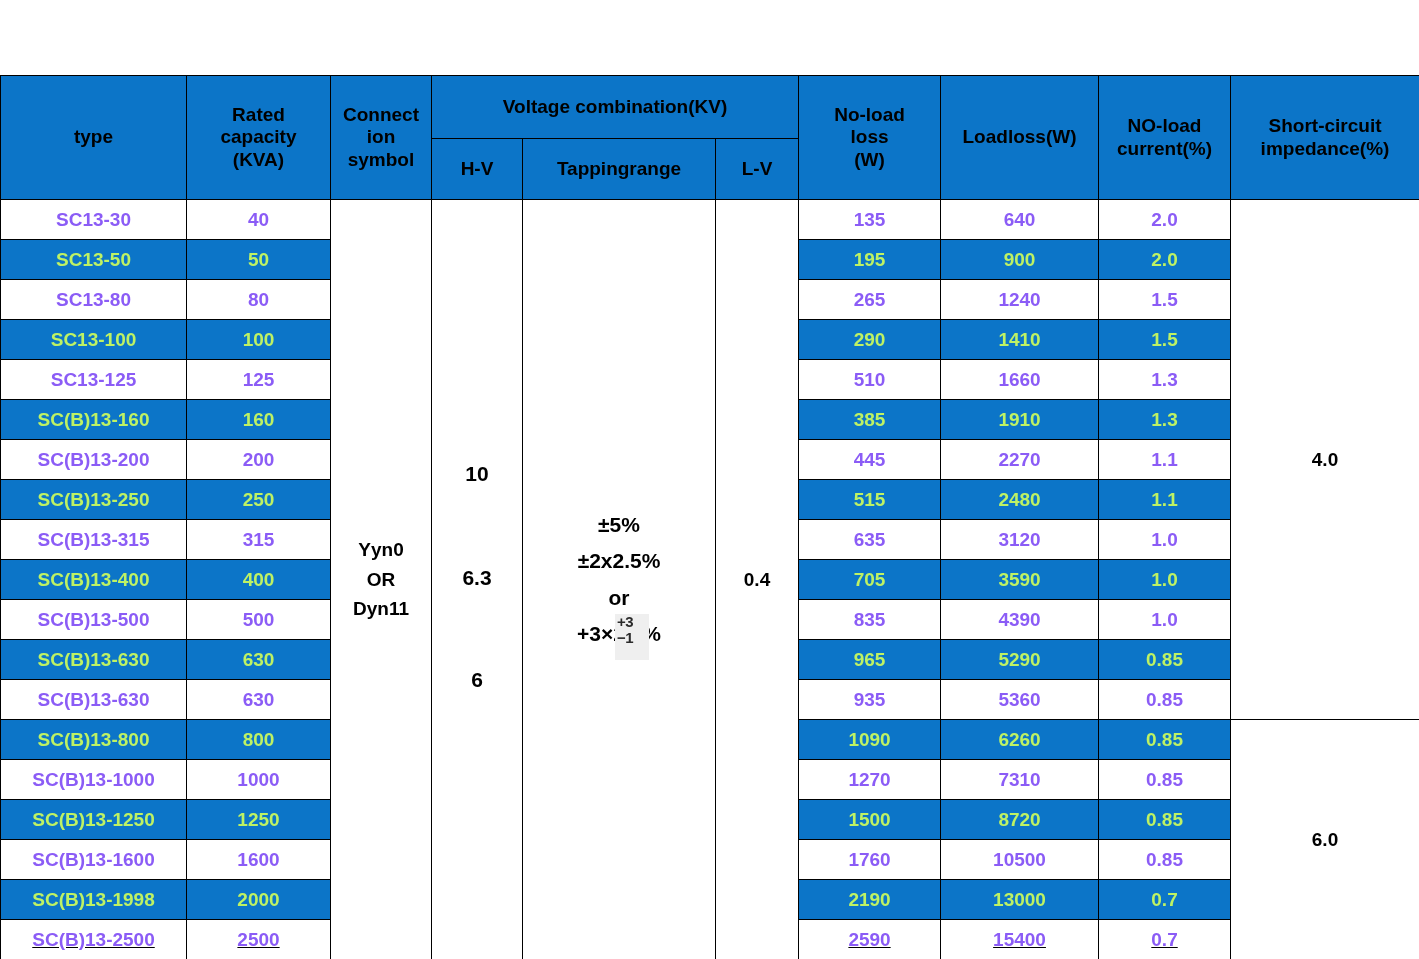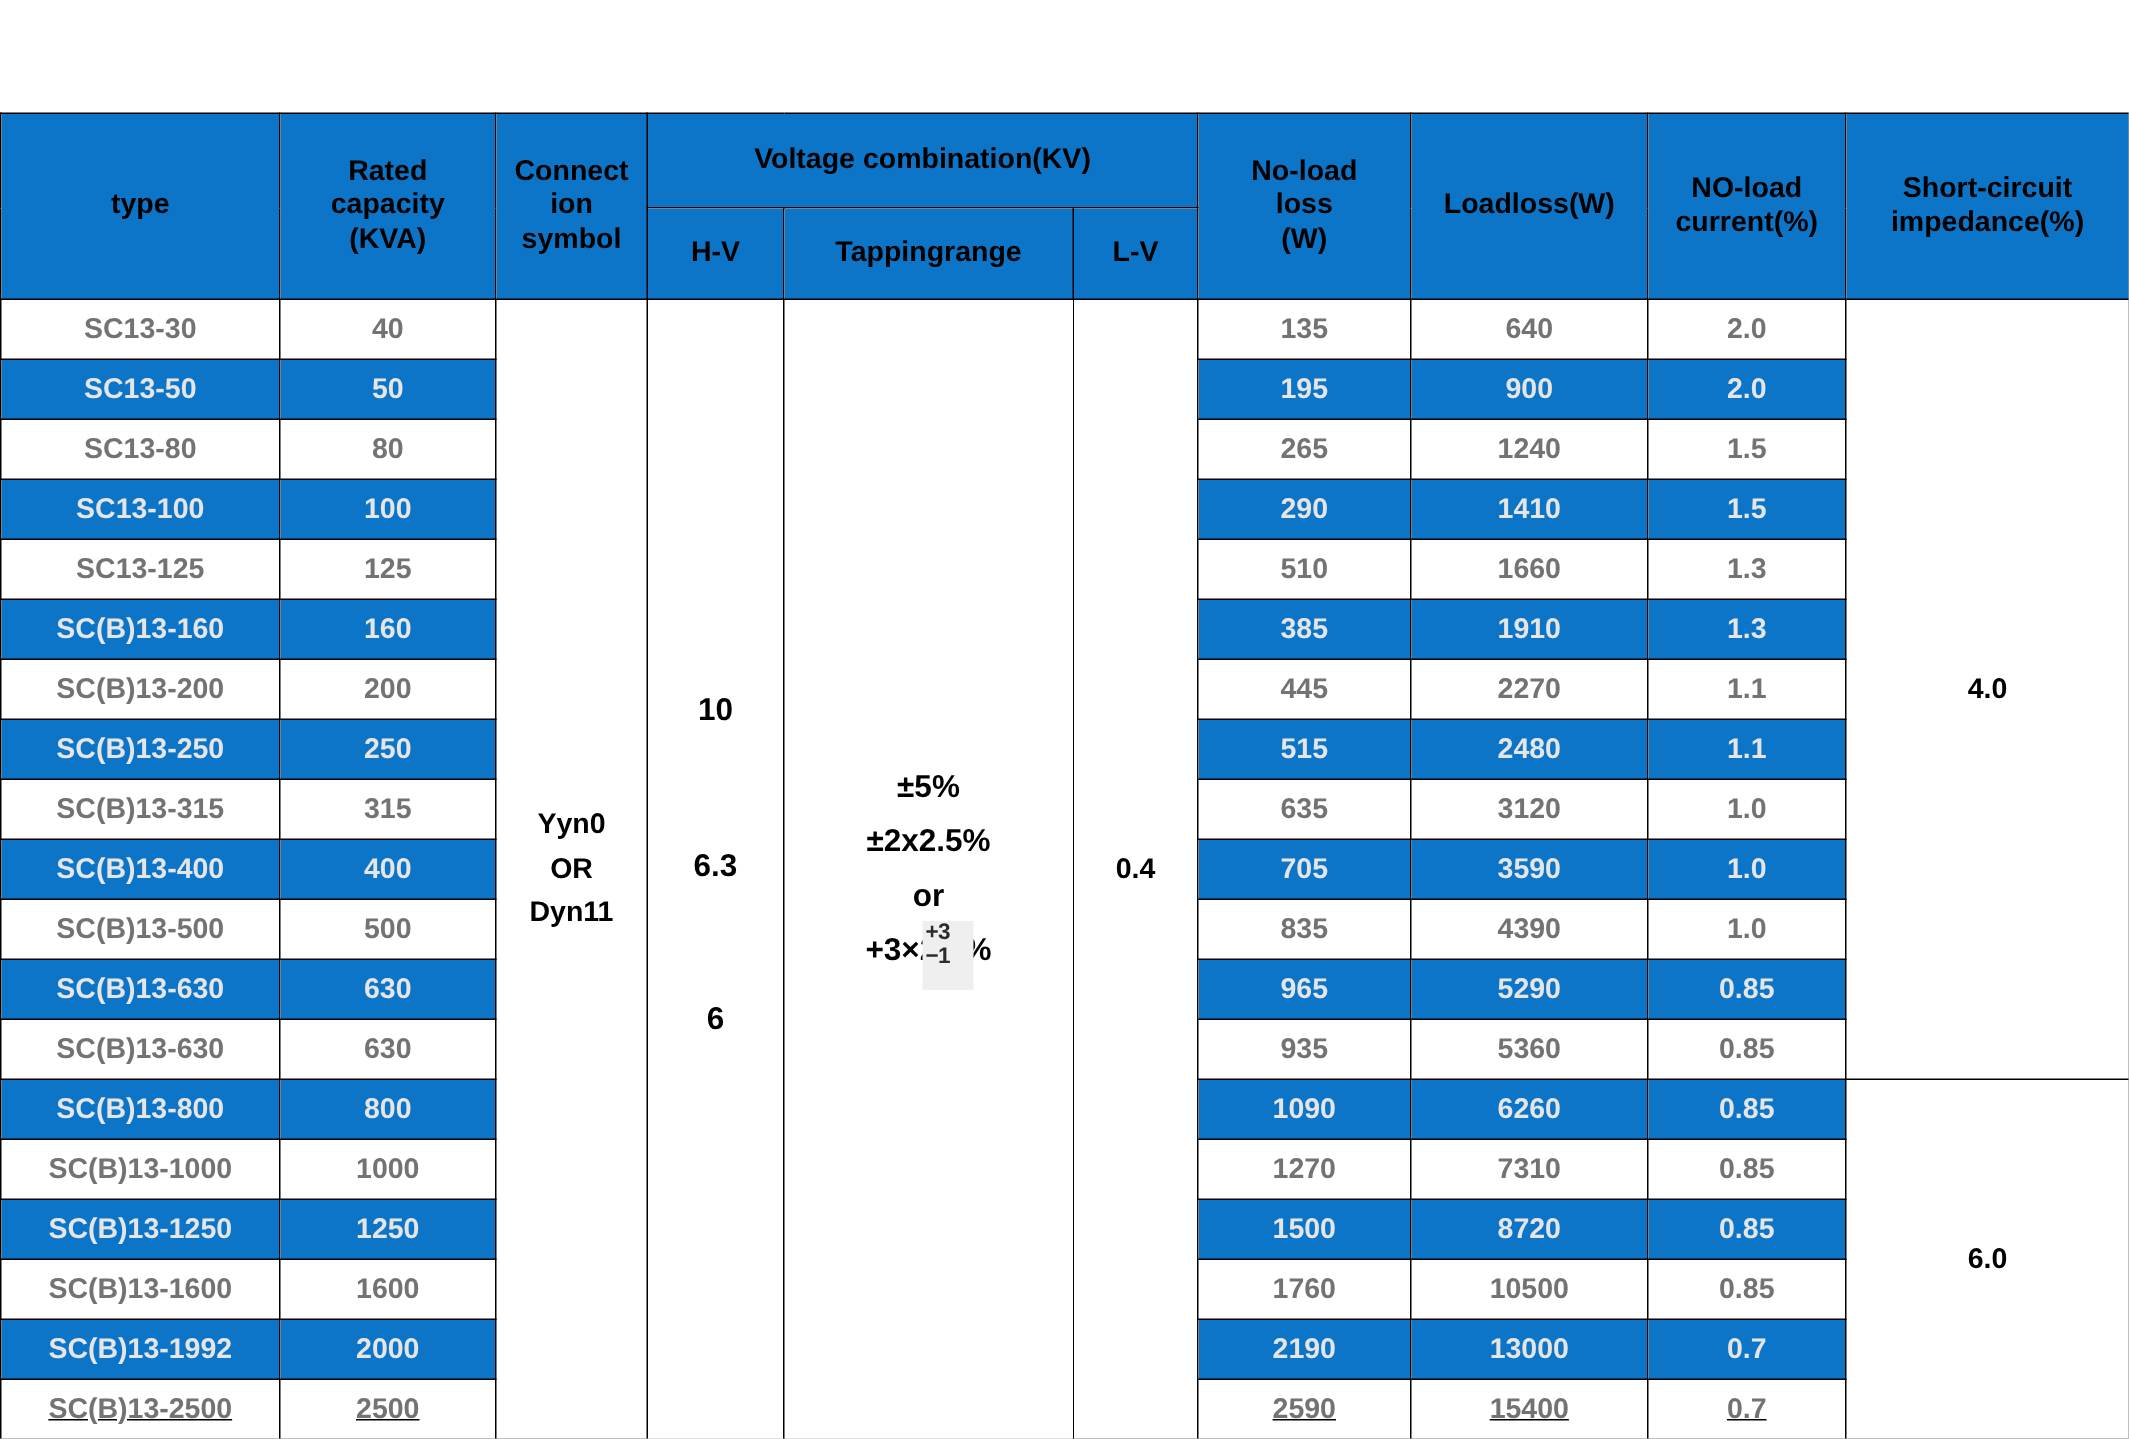--- a/index.html
+++ b/index.html
@@ -80,25 +80,25 @@
     font-size: 20px;
     font-weight: bold;
     line-height: 1.18;
     padding: 2px 3px;
   }
   th.hdr.small { font-size: 19px; }
 
   
   tr.alt td {
     background: #0C75C8;
-    color: #e5e5e5;
+    color: #bef264;
   }
   tr.plain td {
     background: #ffffff;
-    color: #737373;
+    color: #8b5cf6;
   }
 
   td.merged {
     background: #ffffff !important;
     color: #000000 !important;
     font-size: 21px;
     line-height: 1.55;
   }
 
   td.hv-cell {
@@ -371,21 +371,21 @@
             <td class="num">0.85</td>
           </tr>
           <tr class="plain" style="height: 40px;">
             <td class="typ">SC(B)13-1600</td>
             <td class="num">1600</td>
             <td class="num">1760</td>
             <td class="num">10500</td>
             <td class="num">0.85</td>
           </tr>
           <tr class="alt" style="height: 40px;">
-            <td class="typ">SC(B)13-1992</td>
+            <td class="typ">SC(B)13-1998</td>
             <td class="num">2000</td>
             <td class="num">2190</td>
             <td class="num">13000</td>
             <td class="num">0.7</td>
           </tr>
           <tr class="plain" style="height: 40px; text-decoration: underline;">
             <td class="typ">SC(B)13-2500</td>
             <td class="num">2500</td>
             <td class="num">2590</td>
             <td class="num">15400</td>

